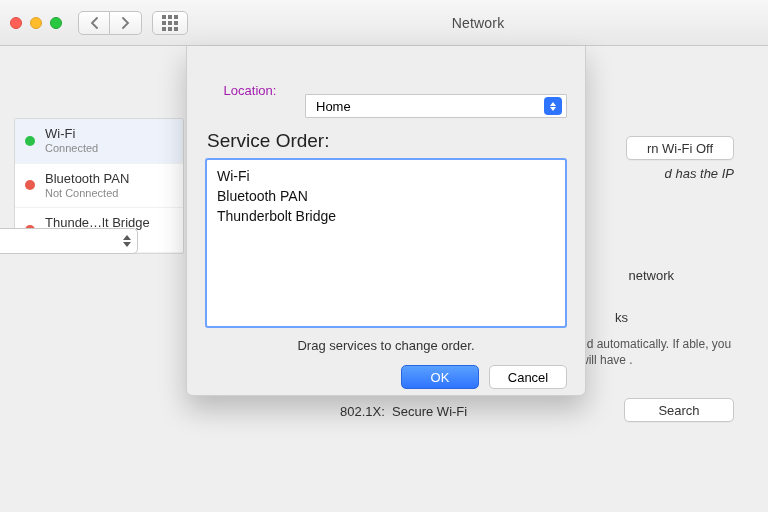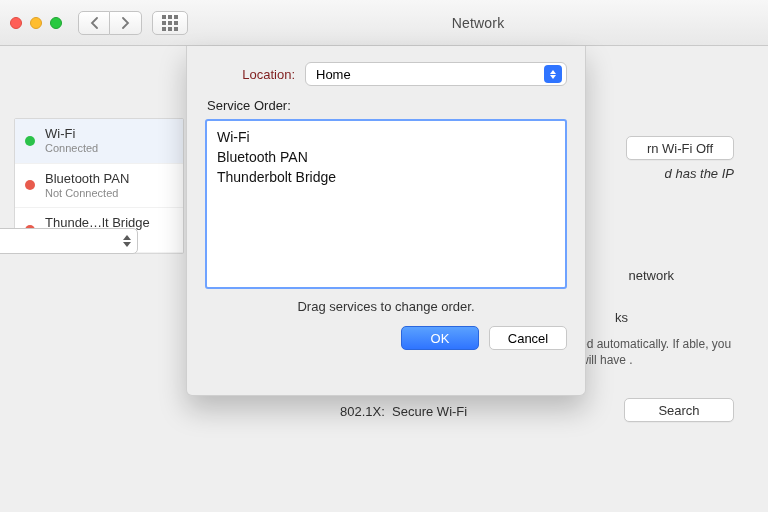--- a/index.html
+++ b/index.html
@@ -82,34 +82,34 @@
   .chev.down{border-top:5px solid #5a5a5a;}
 
   
   .sheet{
     position:absolute; left:186px; top:0; width:400px; height:350px;
     background:#eeeeee; border:1px solid #cfcfcf; border-top:none;
     box-shadow:0 14px 28px rgba(0,0,0,.22); border-radius:0 0 6px 6px;
     padding:16px 18px 14px;
   }
   .row{display:flex; align-items:center; gap:10px; margin-bottom:12px;}
-  .row .label{width:90px; text-align:right; font-size:13px; color:#7f1d1d;}
+  .row .label{width:90px; text-align:center; font-size:13px; color:#a21caf;}
   .location-select{
-    flex:1; height:24px; background:#fff; border:1px solid #c8c8c8; border-radius:6px;
-    display:flex; align-items:center; justify-content:space-between; padding:0 4px 0 10px; font-size:13px;
+    flex:1; height:24px; background:#fff; border:1px solid #c8c8c8; border-radius:1px;
+    display:flex; align-items:center; justify-content:space-between; padding:0 4px 0 10px; font-size:13px;margin-top:32px;
   }
   .select-arrows{
     width:18px;height:18px;background:#2f74ff;border-radius:4px;
     display:flex;flex-direction:column;align-items:center;justify-content:center;gap:1px;
   }
   .select-arrows .c{width:0;height:0;border-left:3px solid transparent;border-right:3px solid transparent;}
   .select-arrows .c.up{border-bottom:4px solid #fff;}
   .select-arrows .c.down{border-top:4px solid #fff;}
 
-  .order-label{font-size:13px;color:#222;margin:4px 0 6px 2px;}
+  .order-label{font-size:19px;color:#222;margin:4px 0 6px 2px;}
   .order-list{
     background:#fff; border:2px solid #6ea2ff; border-radius:3px;
     height:170px; padding:6px 10px; font-size:14px; color:#111;
   }
   .order-list div{padding:2px 0;}
   .hint{ text-align:center; font-size:13px; color:#333; margin-top:10px;}
   .sheet-buttons{ display:flex; justify-content:flex-end; gap:10px; margin-top:12px;}
   .btn{ height:24px; min-width:78px; font-size:13px; border-radius:5px; border:1px solid #c8c8c8; background:#fff;}
   .btn.primary{ background:linear-gradient(#5aa1ff,#2f74ff); color:#fff; border:1px solid #2a66dd;}
   .grid-glyph{display:grid;grid-template-columns:repeat(3,4px);grid-template-rows:repeat(3,4px);gap:2px;}

